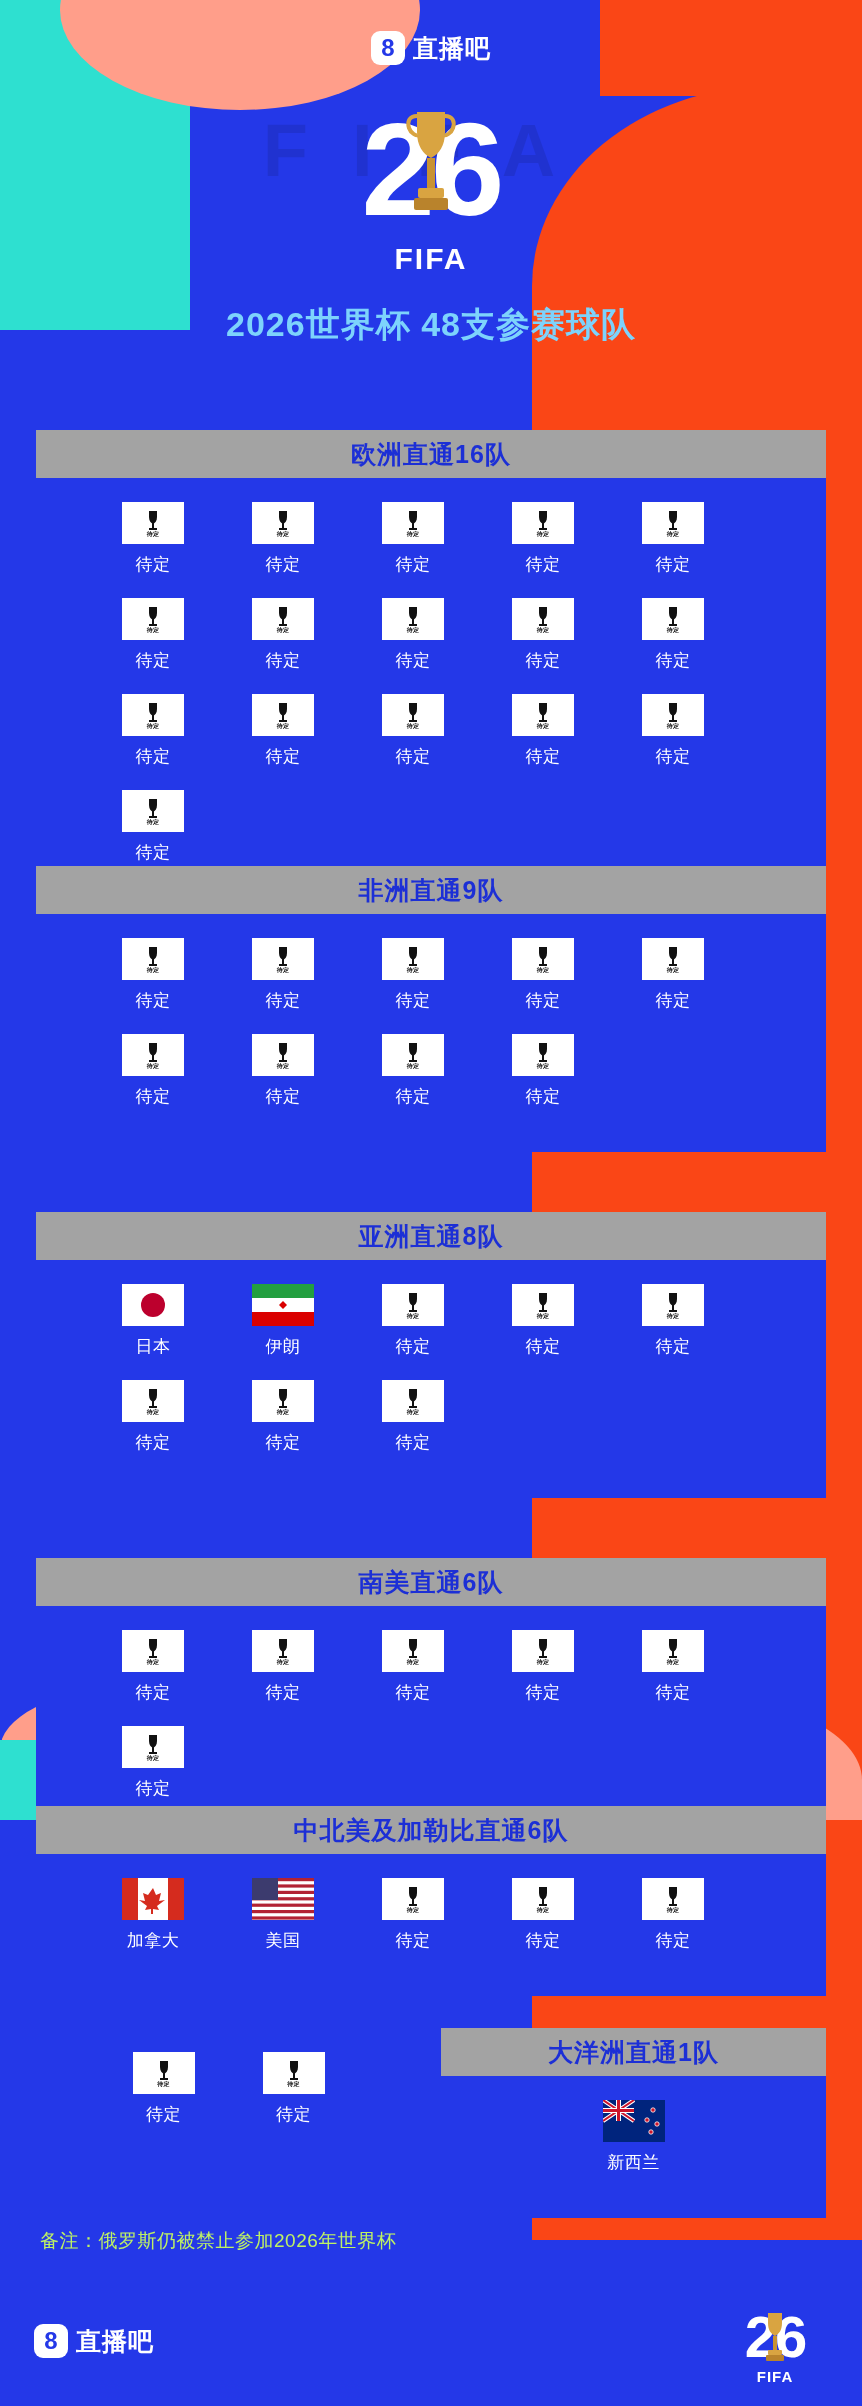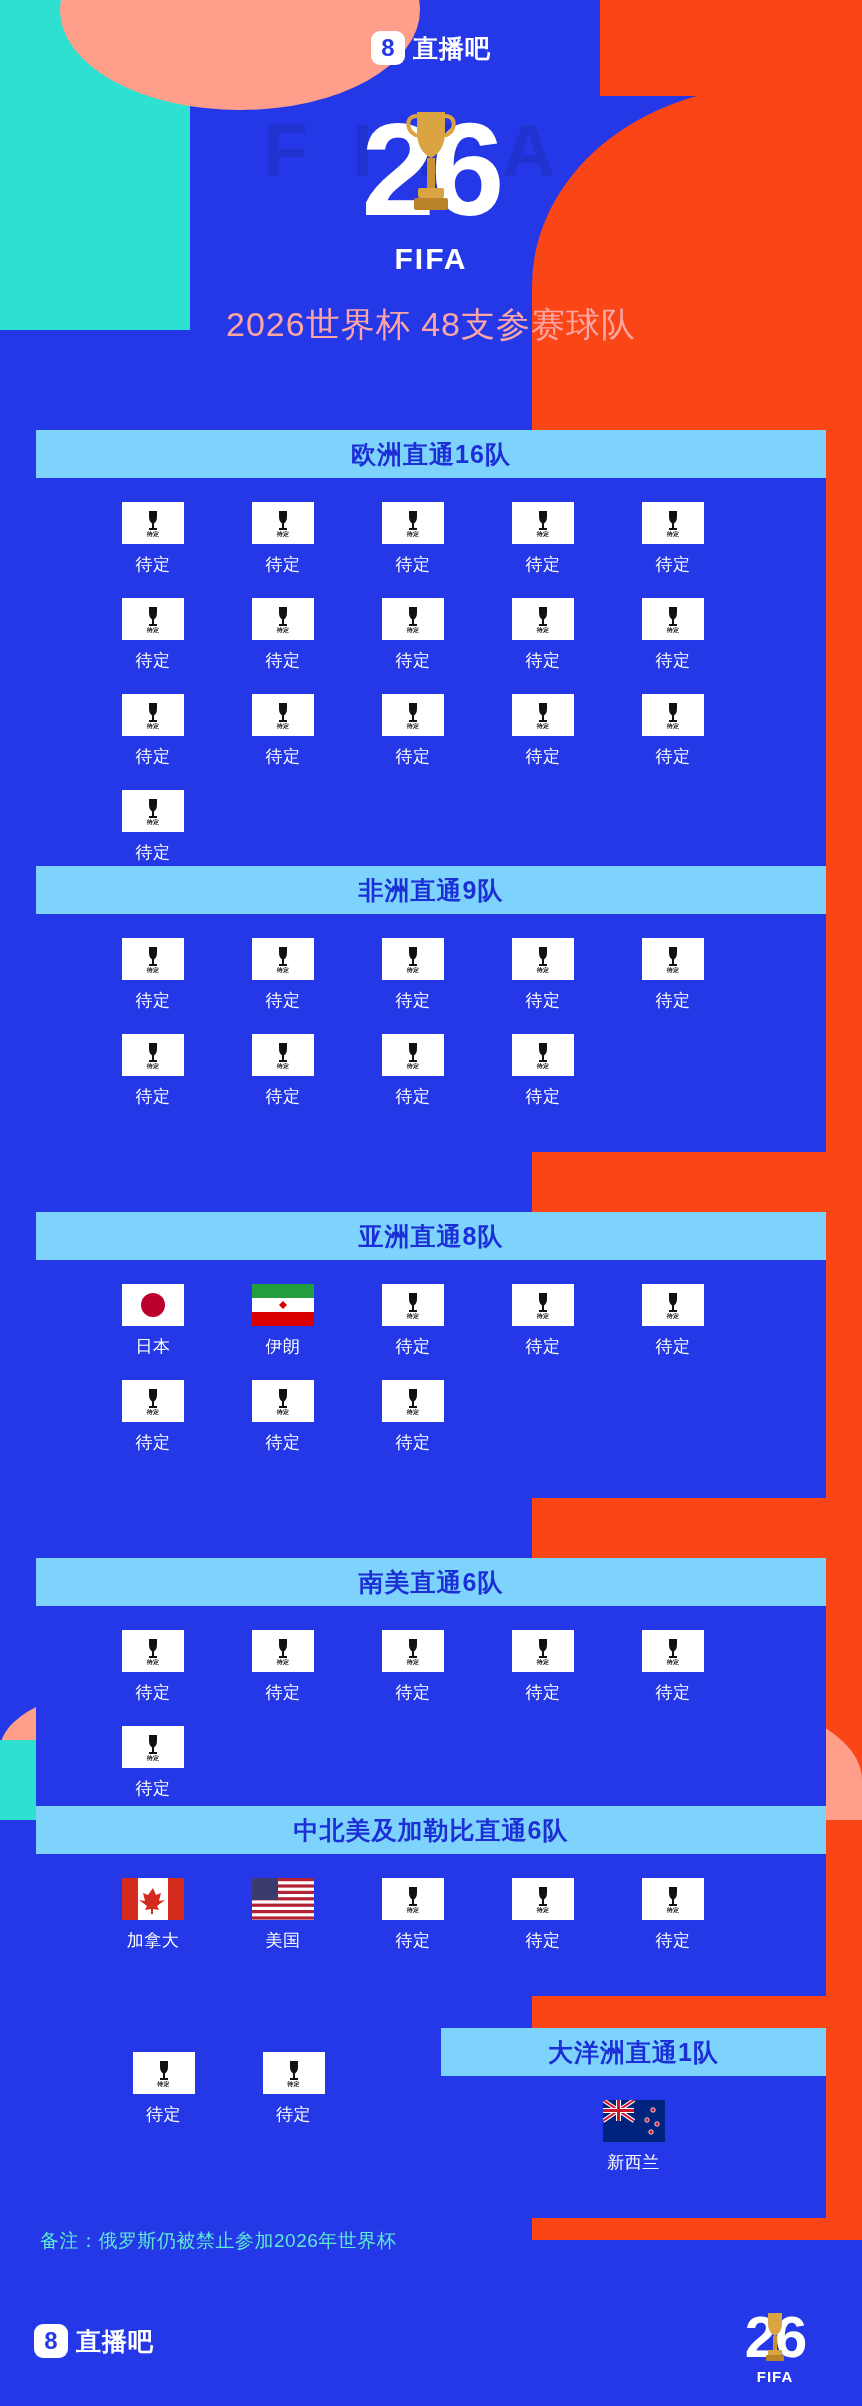--- a/index.html
+++ b/index.html
@@ -230,41 +230,41 @@
     font-size: 30px;
     font-weight: bold;
     letter-spacing: 2px;
   }
   .hero-title {
     position: absolute;
     left: 0;
     top: 206px;
     width: 862px;
     text-align: center;
-    color: #fca5a5;
+    color: #7dd3fc;
     font-size: 34px;
-    font-weight: normal;
+    font-weight: bold;
     letter-spacing: 1px;
   }
 
   
   .content {
     position: absolute;
     left: 0;
     top: 0;
     width: 862px;
     z-index: 6;
   }
   .section {
     position: absolute;
     width: 790px;
     left: 36px;
   }
   .section-head {
-    background: #7dd3fc;
+    background: #a3a3a3;
     color: #1c2fd6;
     font-size: 25px;
     font-weight: bold;
     text-align: center;
     height: 48px;
     line-height: 48px;
     letter-spacing: 1px;
   }
   .section-body {
     background: #2438e8;
@@ -327,21 +327,21 @@
     justify-content: center;
   }
   .section-half .team {
     width: 130px;
   }
 
   .footnote {
     position: absolute;
     left: 40px;
     top: 2228px;
-    color: #5eead4;
+    color: #bef264;
     font-size: 19px;
     letter-spacing: 0.5px;
     z-index: 7;
   }
 
   .bottombar {
     position: absolute;
     left: 0;
     bottom: 0;
     width: 862px;

